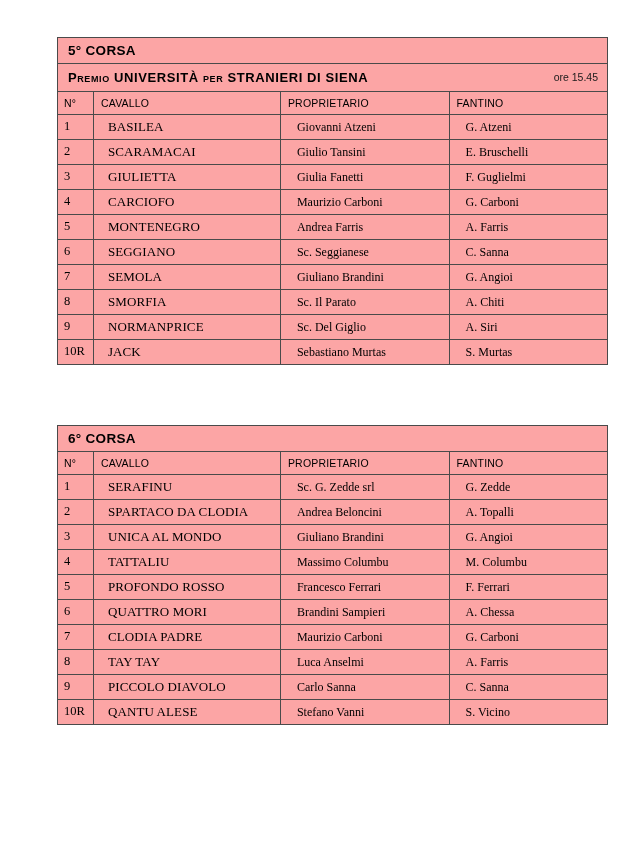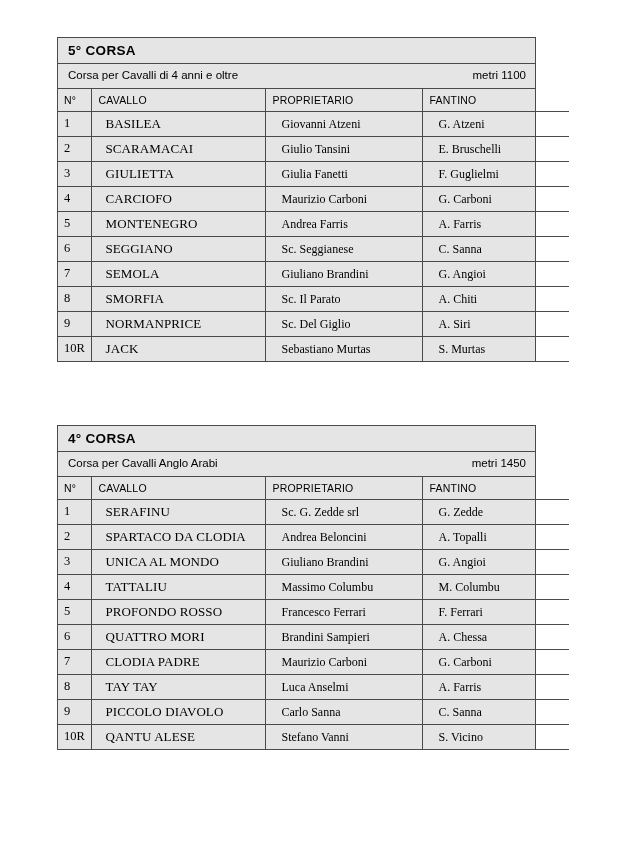--- a/index.html
+++ b/index.html
@@ -22,25 +22,25 @@
     top: 0;
     width: 639px;
     height: 843px;
     overflow: hidden;
   }
 
   
   .race {
     position: absolute;
     left: 57px;
-    width: 479px;
+    width: 551px;
     border: 1px solid #4a4a4a;
     border-bottom: none;
     box-sizing: border-box;
-    background: #e5e5e5;
+    background: #fca5a5;
   }
   .race#race-1 { top: 37px; }
   .race#race-2 { top: 425px; }
 
   .race-row {
     display: flex;
     border-bottom: 1px solid #4a4a4a;
     box-sizing: border-box;
   }
 
@@ -159,25 +159,25 @@
 <body>
 
 <div class="page">
 
   <div class="race" id="race-1">
 
     <div class="race-row row-title">
       <div class="cell-title">5° CORSA</div>
     </div>
 
-
-    <div class="race-row row-corsa">
-      <div class="cell-corsa">Corsa per Cavalli di 4 anni e oltre</div>
-      <div class="cell-metri">metri 1100</div>
+    <div class="race-row row-premio">
+      <div class="cell-premio">Premio UNIVERSITÀ per STRANIERI DI SIENA</div>
+      <div class="cell-ore">ore 15.45</div>
     </div>
+
 
     <table class="entries">
       <thead>
         <tr>
           <th class="col-n">N°</th>
           <th class="col-h">CAVALLO</th>
           <th class="col-p">PROPRIETARIO</th>
           <th class="col-f">FANTINO</th>
         </tr>
       </thead>
@@ -242,28 +242,24 @@
             <td class="col-p c-owner">Sebastiano Murtas</td>
             <td class="col-f c-jockey">S. Murtas</td>
           </tr>
       </tbody>
     </table>
   </div>
 
   <div class="race" id="race-2">
 
     <div class="race-row row-title">
-      <div class="cell-title">4° CORSA</div>
+      <div class="cell-title">6° CORSA</div>
     </div>
 
 
-    <div class="race-row row-corsa">
-      <div class="cell-corsa">Corsa per Cavalli Anglo Arabi</div>
-      <div class="cell-metri">metri 1450</div>
-    </div>
 
     <table class="entries">
       <thead>
         <tr>
           <th class="col-n">N°</th>
           <th class="col-h">CAVALLO</th>
           <th class="col-p">PROPRIETARIO</th>
           <th class="col-f">FANTINO</th>
         </tr>
       </thead>

